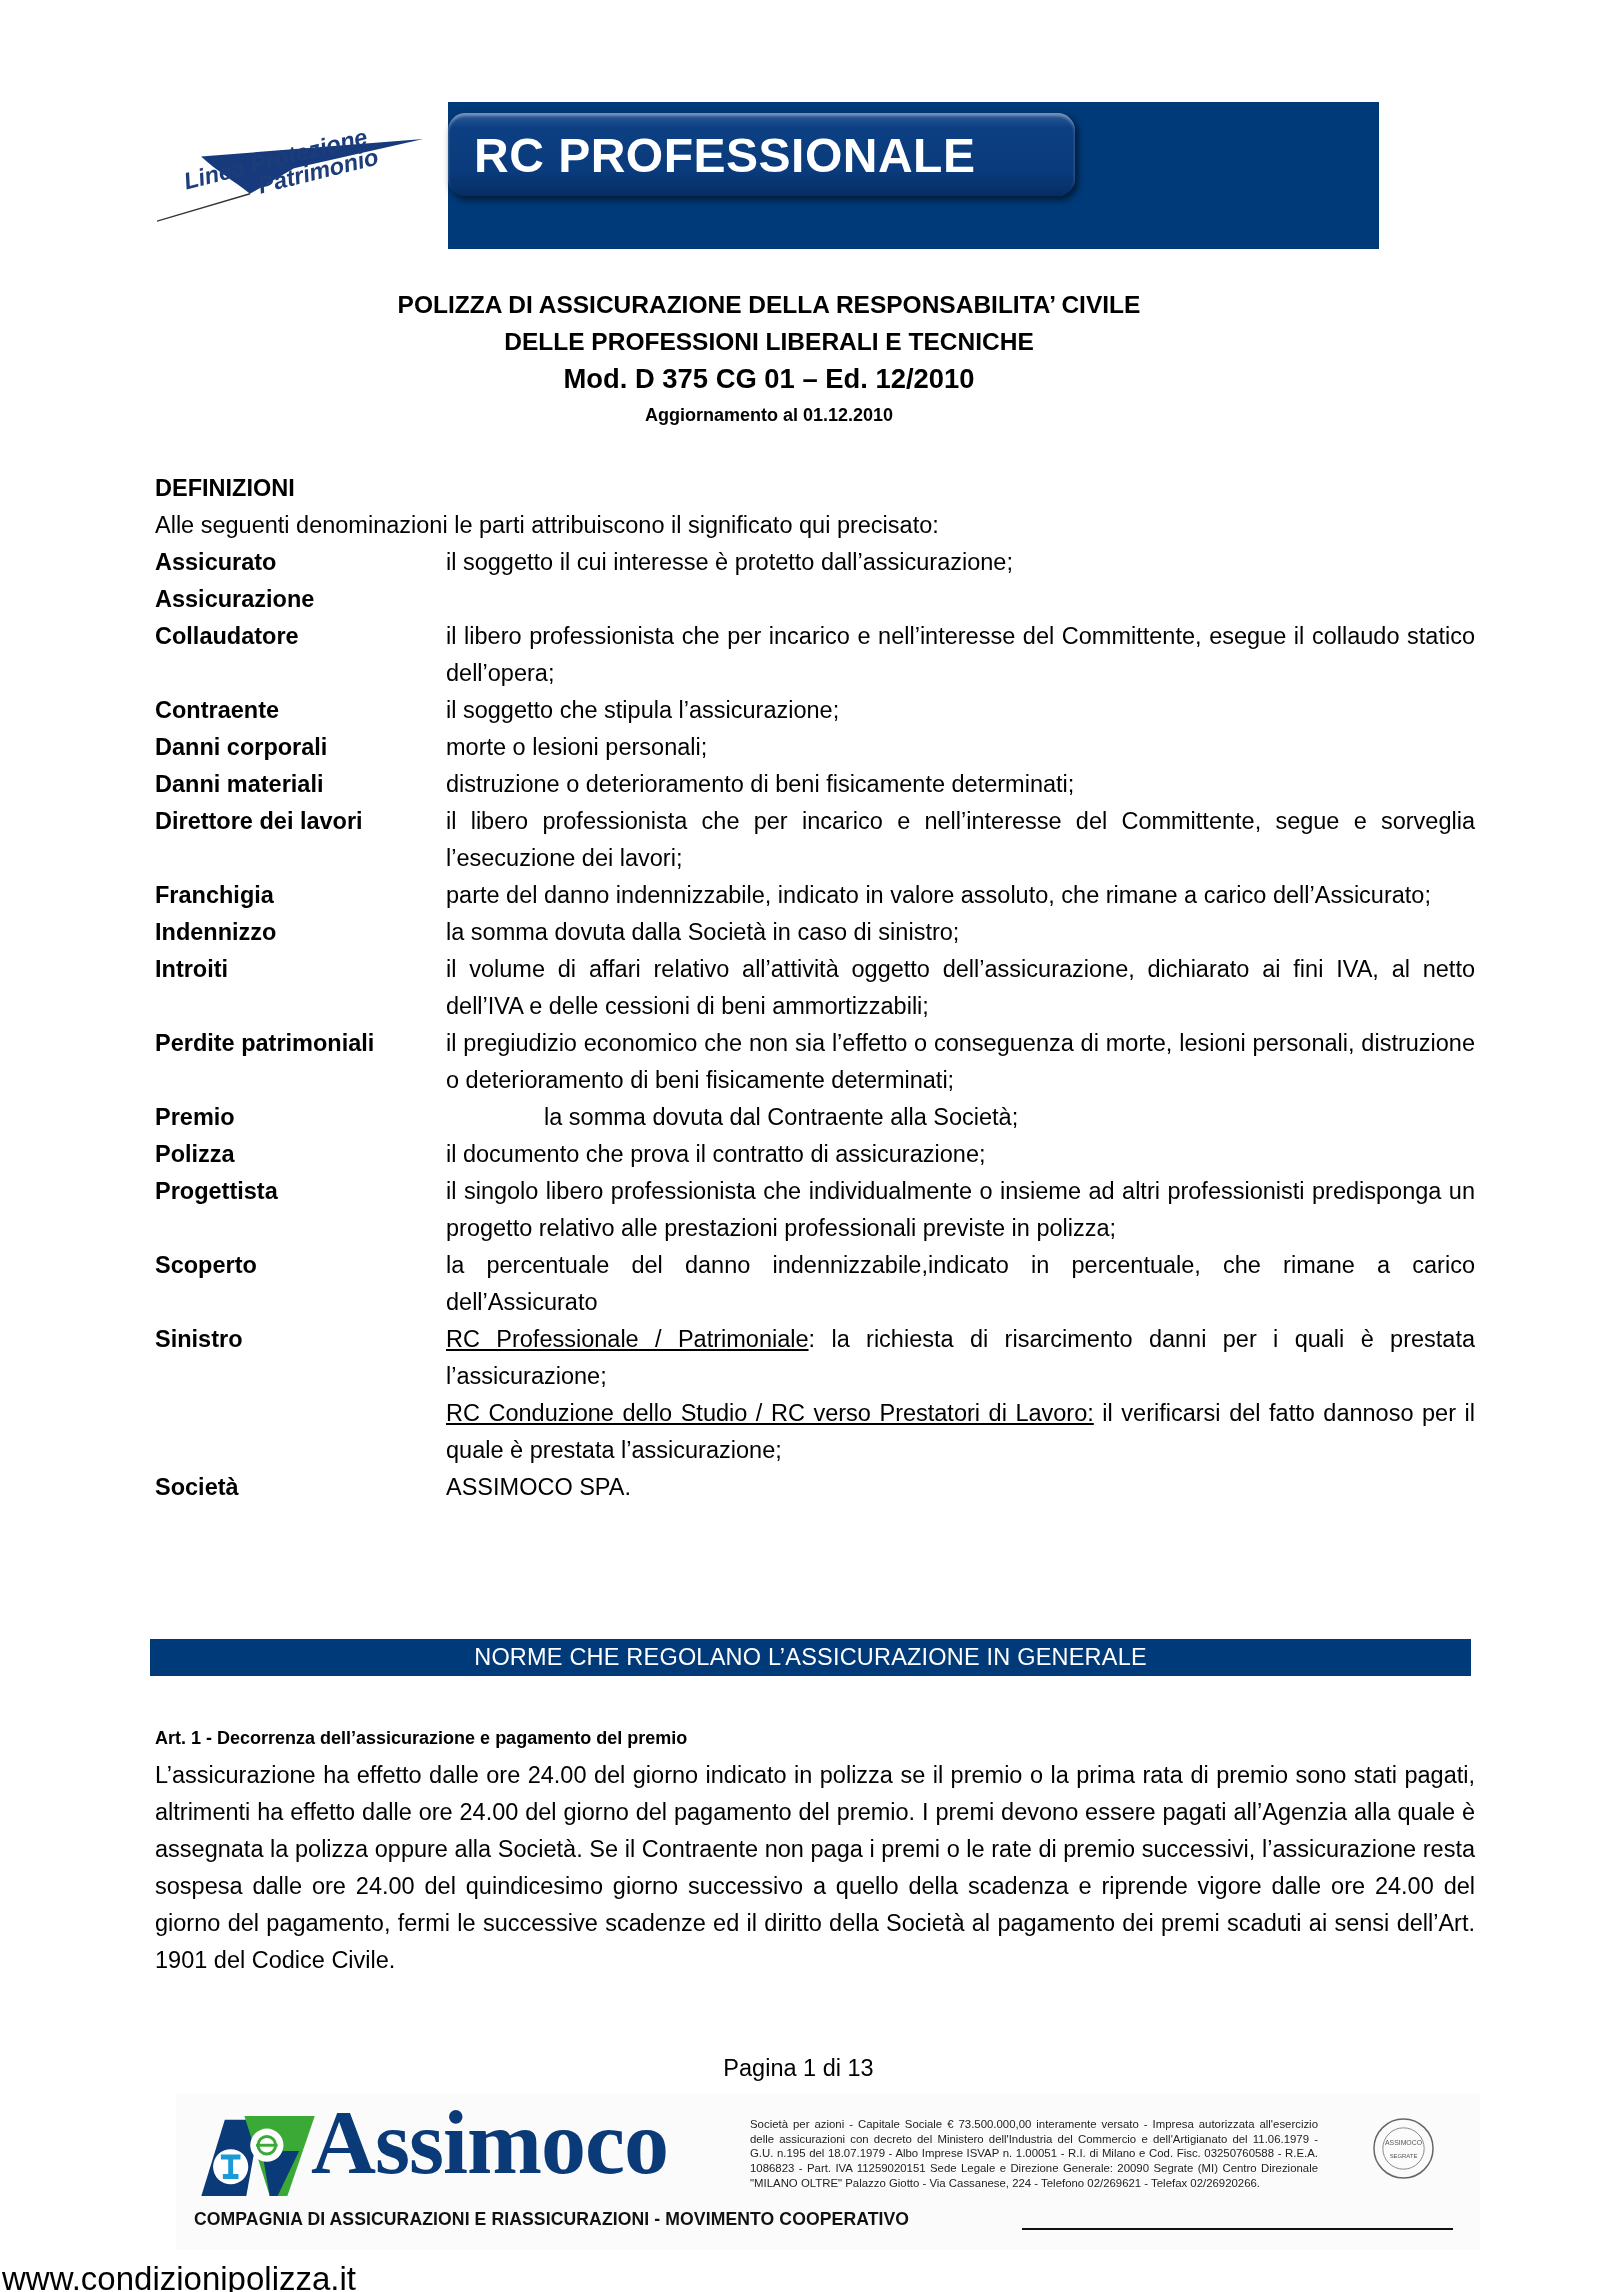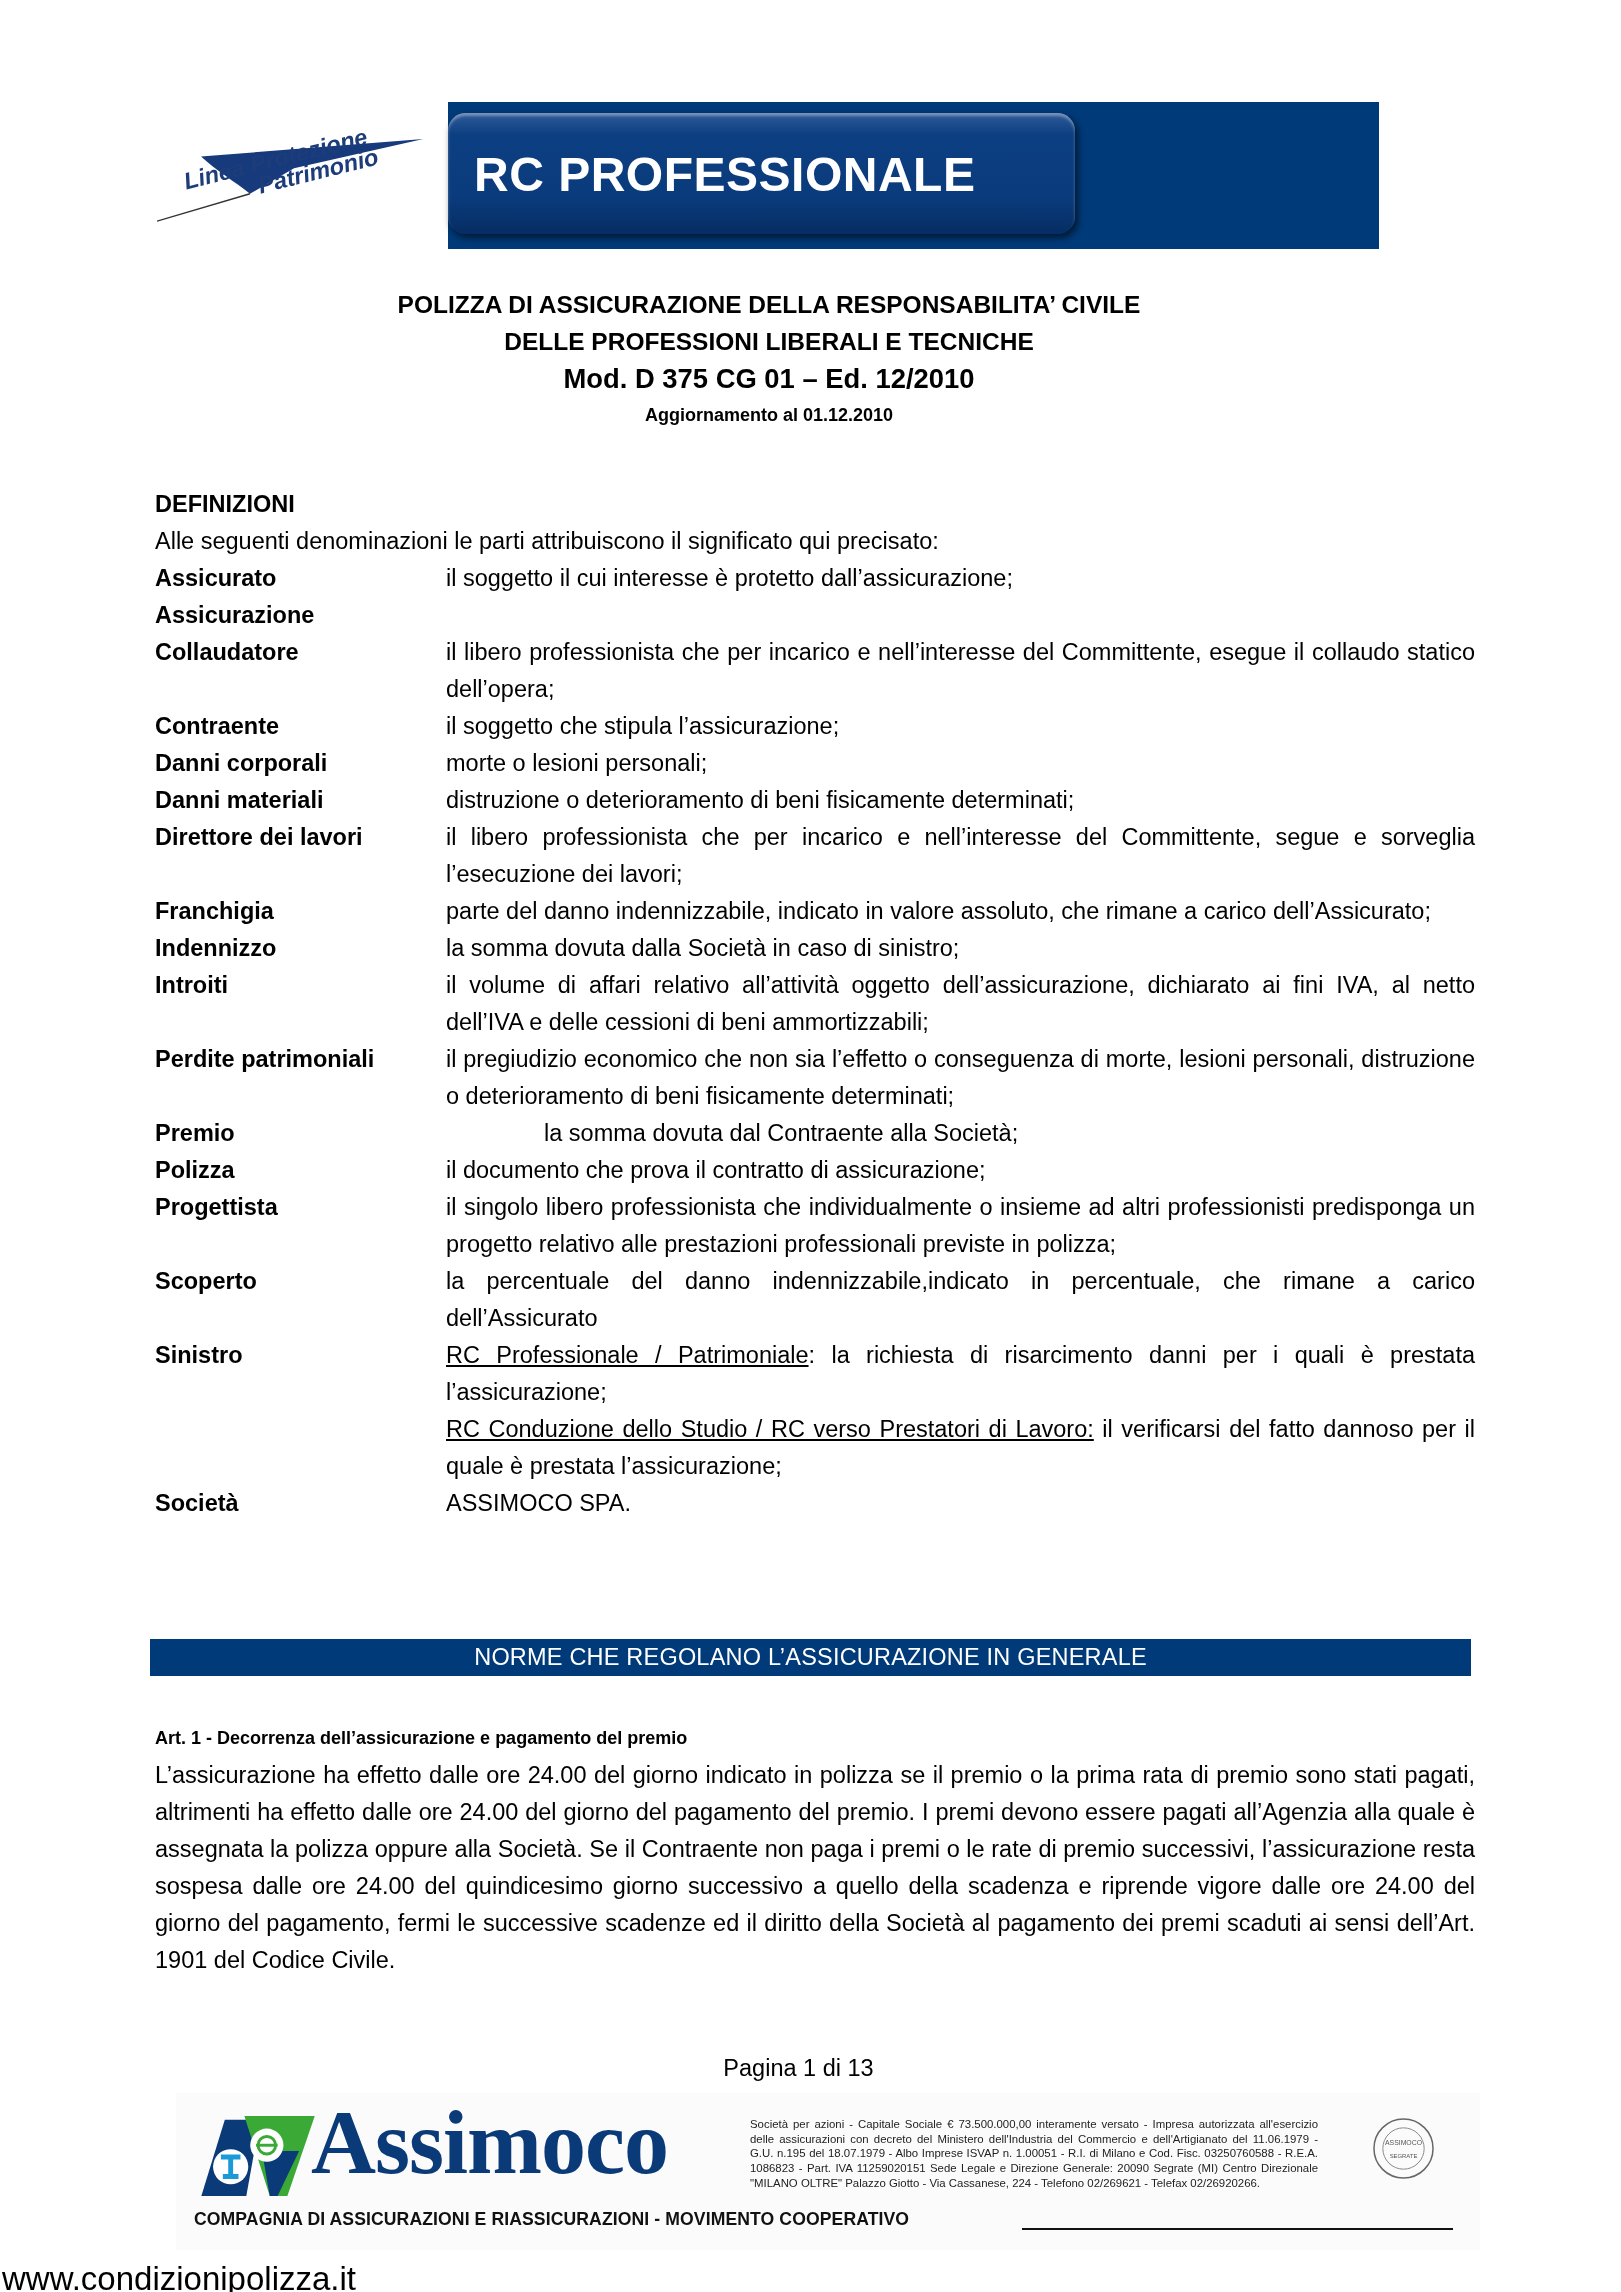--- a/index.html
+++ b/index.html
@@ -2,42 +2,42 @@
 <html><head>
 <meta charset="utf-8">
 <style>
   html, body { margin: 0; padding: 0; background: #ffffff; }
   body { width: 1621px; height: 2293px; position: relative; overflow: hidden;
          font-family: "Liberation Sans Narrow", "Liberation Sans", sans-serif; color: #000; }
   .abs { position: absolute; }
 
   
   .banner-bg { left: 448px; top: 102px; width: 931px; height: 147px; background: #003a78; }
-  .rc-button { left: 448px; top: 113px; width: 627px; height: 121px; border-radius: 17.6px;
+  .rc-button { left: 448px; top: 113px; width: 627px; height: 83px; border-radius: 17.6px;
                background: linear-gradient(#2f5a98 0%, #0c3f82 18%, #0a3b7c 70%, #062d63 100%);
                box-shadow: 2.9px 3.9px 5.9px rgba(0,0,0,0.55), inset 0 2.9px 2.9px rgba(255,255,255,0.35);
                display: flex; align-items: center; }
   .rc-text { color: #ffffff; font-family: "Liberation Sans", sans-serif; font-weight: bold;
              font-size: 49px; letter-spacing: 0.5px; margin-left: 25.5px; transform: scaleX(0.98); transform-origin: left; white-space: nowrap; }
   .lpp-logo { left: 157px; top: 123px; width: 279px; height: 118px; }
   .lpp-text { position: absolute; left: 24.5px; top: 49px; transform: rotate(-14deg); transform-origin: left top;
               color: #1d3c7a; font-family: "Liberation Sans", sans-serif; font-weight: bold; font-style: italic;
               font-size: 23.5px; line-height: 21.6px; white-space: nowrap; }
   .lpp-text span { display: block; }
   .lpp-text .l2 { padding-left: 71px; }
 
   
   .title-block { left: 0; width: 1538px; top: 286px; text-align: center; }
   .title-line { font-family: "Liberation Sans", sans-serif; font-weight: bold; font-size: 24.5px; line-height: 37px; white-space: nowrap; }
   .title-line.big { font-size: 27.4px; }
   .title-line.normal { font-weight: bold; font-size: 18px; }
 
   
   .content { left: 155px; width: 1320px; font-family: "Liberation Sans", sans-serif; font-size: 23.5px; line-height: 37px; }
-  .defs { top: 470px; margin-top: 16px; }
+  .defs { top: 470px; }
   .section-heading { font-weight: bold; }
   .def-row { display: flex; }
   .def-term { width: 291px; flex: none; font-weight: bold; white-space: nowrap; }
   .def-desc { flex: 1; text-align: justify; }
   .def-desc.indent { padding-left: 98px; text-align: left; }
   .u { text-decoration: underline; }
 
   
   .section-bar { left: 150px; top: 1639px; width: 1321px; height: 37px; background: #003a78;
                  color: #fff; font-family: "Liberation Sans", sans-serif; font-size: 23.5px;

